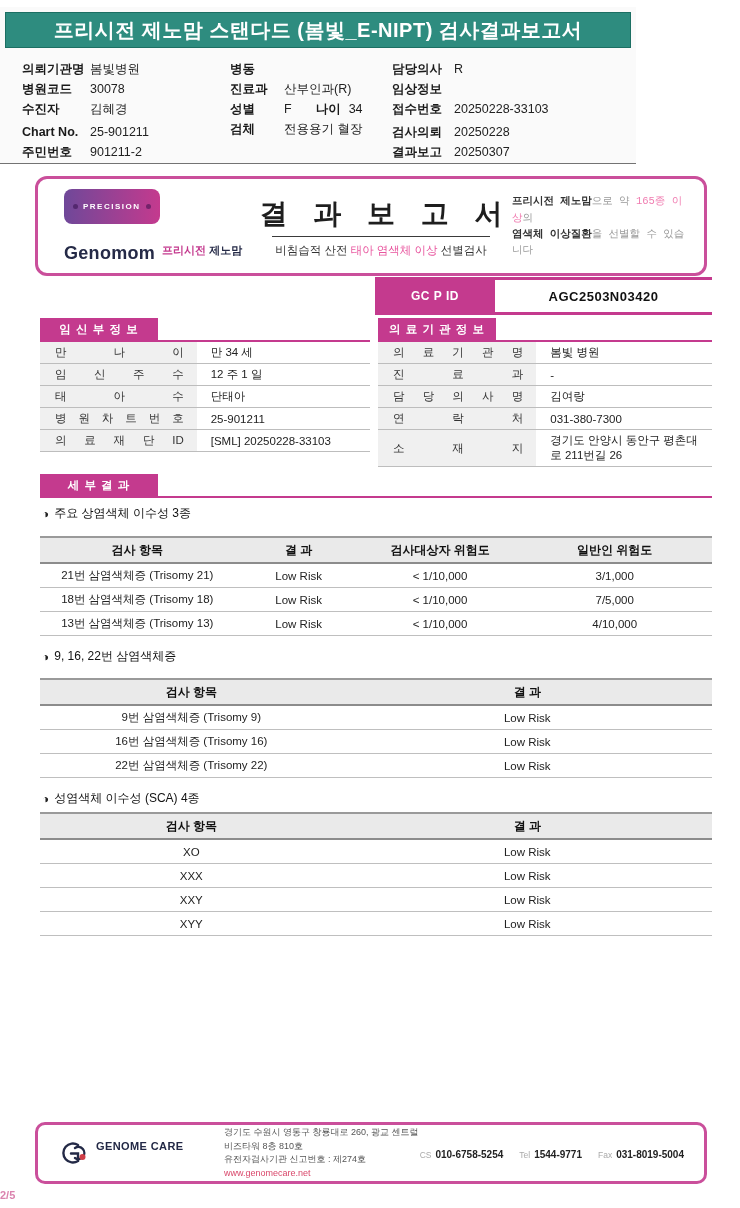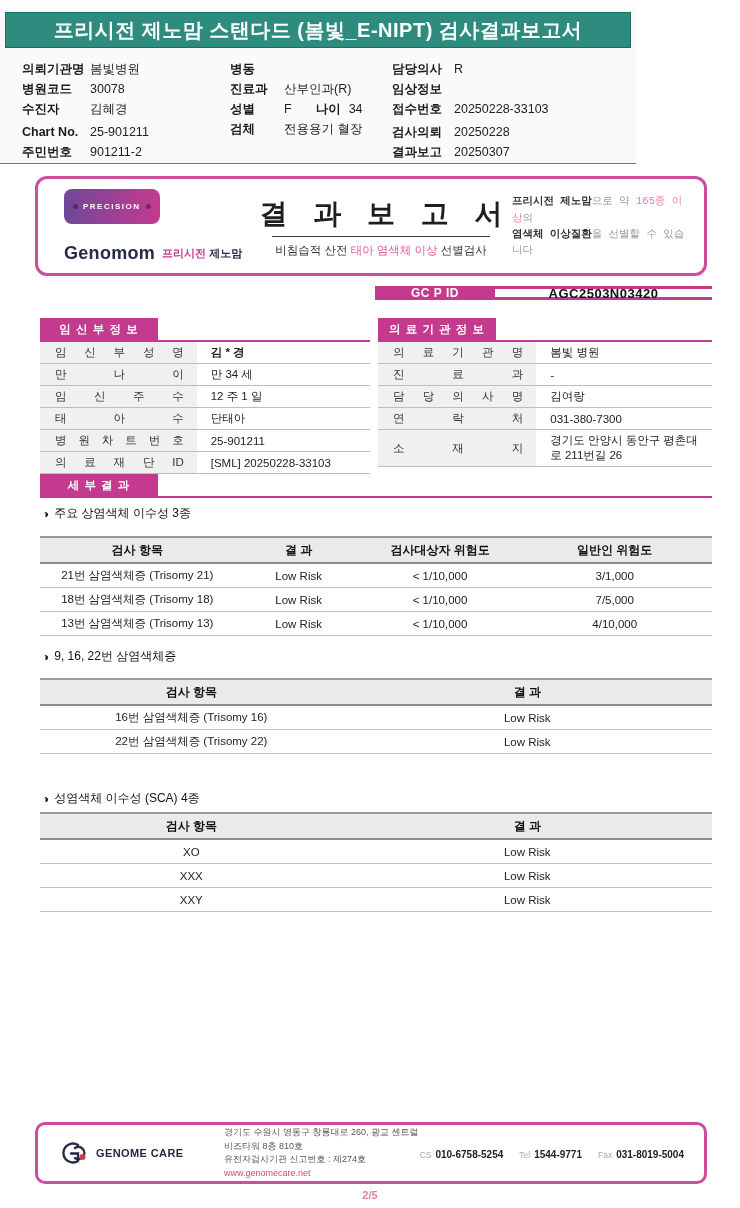--- a/index.html
+++ b/index.html
@@ -37,36 +37,36 @@
     display:flex; align-items:center;
   }
   .brand { width:212px; padding-left:26px; box-sizing:border-box; }
   .badge {
     display:inline-flex; align-items:center; gap:5px;
     background:linear-gradient(90deg,#6F4899,#C43A8E);
     color:#fff; font-size:8px; font-weight:bold; letter-spacing:1.5px;
     padding:13px 9px; border-radius:8px;
   }
   .badge .dot { width:5px; height:5px; border-radius:50%; background:rgba(46,10,70,0.5); }
-  .wordmark-row { display:flex; align-items:center; gap:7px; margin-top:19px; }
+  .wordmark-row { display:flex; align-items:flex-start; gap:7px; margin-top:19px; }
   .wordmark { font-size:18px; font-weight:bold; color:#252A47; letter-spacing:0.3px; }
   .subname { font-size:11px; font-weight:bold; white-space:nowrap; }
   .pink-txt { color:#C43A8E; }
   .dark-txt { color:#252A47; }
   .rh-center { flex:1; text-align:center; }
   .rh-title { font-size:28px; font-weight:bold; color:#1e1e1e; letter-spacing:9px; text-indent:9px; }
   .rh-underline { width:218px; height:0; border-top:1.5px solid #3a3a3a; margin:3px auto 6px; }
   .rh-subtitle { font-size:11.5px; color:#333; }
   .rh-subtitle .hl { color:#E8559E; }
   .rh-tagline { width:192px; font-size:10.5px; color:#999; line-height:1.55; padding-right:16px; box-sizing:border-box;font-family:Liberation Mono, monospace; }
   .rh-tagline b { color:#333; }
   .rh-tagline .hl { color:#F07CB0; }
 
   
-  .gcp { position:absolute; top:286px; left:375px; width:337px; height:14px; display:flex; }
+  .gcp { position:absolute; top:277px; left:375px; width:337px; height:38px; display:flex; }
   .gcp-label { width:120px; background:#C43A8E; color:#fff; font-size:12px; font-weight:bold; display:flex; align-items:center; justify-content:center; letter-spacing:0.5px; }
   .gcp-value { flex:1; border-top:3px solid #C43A8E; border-bottom:3px solid #C43A8E; box-sizing:border-box; display:flex; align-items:center; justify-content:center; font-size:13px; font-weight:bold; color:#111; letter-spacing:0.5px; background:#fff; }
 
   
   .itw { position:absolute; top:318px; }
   .itw-left { left:40px; width:330px; }
   .itw-right { left:378px; width:334px; }
   .sec-head { border-bottom:2.5px solid #C43A8E; font-size:0; }
   .sec-tab { display:inline-block; background:#C43A8E; color:#fff; font-size:11.5px; font-weight:bold; letter-spacing:1px; padding:4px 0 3px; width:118px; text-align:center; }
   .itable { width:100%; border-collapse:collapse; table-layout:fixed; }
@@ -87,28 +87,28 @@
   .rtable td { border-bottom:1px solid #bfbfbf; font-size:11.5px; color:#222; height:21px; text-align:center; background:#fff; }
   .c1 { width:29%; } .c2 { width:19%; } .c3 { width:23%; } .c4 { width:29%; }
   .w1 { width:45%; } .w2 { width:55%; }
 
   
   .footer-box {
     position:absolute; top:1122px; left:35px; width:672px; height:62px;
     border:3px solid #CA4F9B; border-radius:10px; box-sizing:border-box;
     display:flex; align-items:center; padding:0 20px; background:#fff;
   }
-  .gc-logo { display:flex; align-items:center; gap:6px; width:152px; flex:none; }
+  .gc-logo { display:flex; gap:6px; width:152px; flex:none; }
   .gc-name { font-size:11px; font-weight:bold; color:#232946; letter-spacing:0.4px; white-space:nowrap; }
   .f-mid { margin-left:14px; font-size:9px; color:#555; line-height:1.5; }
   .f-site { color:#D9486B; text-decoration:none; }
   .f-contacts { margin-left:auto; display:flex; gap:16px; align-items:baseline; white-space:nowrap;justify-content:center; }
   .f-c-label { font-size:8.5px; color:#aaa; margin-right:4px; }
   .f-c-value { font-size:10px; font-weight:bold; color:#222; }
-  .page-num { position:absolute; top:1189px; left:0; width:740px; text-align:center; font-size:11px; font-weight:bold; color:#DB83AE; }
+  .page-num { position:absolute; top:1189px; left:0; width:740px; font-size:11px; font-weight:bold; color:#DB83AE; }
 </style>
 </head>
 <body>
 
 <div class="canvas">
 
   <div class="top-section">
     <div class="title-bar">프리시전 제노맘 스탠다드 (봄빛_E-NIPT) 검사결과보고서</div>
 
     <div class="pt-col pt-col1">
@@ -205,24 +205,20 @@
   <div class="gcp">
     <div class="gcp-label">GC P ID</div>
     <div class="gcp-value">AGC2503N03420</div>
   </div>
 
   <div class="itw itw-left">
     <div class="sec-head"><span class="sec-tab">임 신 부 정 보</span></div>
     <table class="itable">
       <tbody>
         <tr>
-            <td class="lbl">임 신 부 성 명</td>
-            <td class="val val-bold">김 * 경</td>
-          </tr>
-        <tr>
             <td class="lbl">만 나 이</td>
             <td class="val">만 34 세</td>
           </tr>
         <tr>
             <td class="lbl">임 신 주 수</td>
             <td class="val">12 주 1 일</td>
           </tr>
         <tr>
             <td class="lbl">태 아 수</td>
             <td class="val">단태아</td>
@@ -310,20 +306,24 @@
   </div>
   <table class="rtable rt2">
     <thead>
       <tr>
         <th class="w1">검사 항목</th>
         <th class="w2">결 과</th>
       </tr>
     </thead>
     <tbody>
       <tr>
+        <td>9번 삼염색체증 (Trisomy 9)</td>
+        <td>Low Risk</td>
+      </tr>
+      <tr>
         <td>16번 삼염색체증 (Trisomy 16)</td>
         <td>Low Risk</td>
       </tr>
       <tr>
         <td>22번 삼염색체증 (Trisomy 22)</td>
         <td>Low Risk</td>
       </tr>
     </tbody>
   </table>
 
@@ -342,20 +342,24 @@
       <tr>
         <td>XO</td>
         <td>Low Risk</td>
       </tr>
       <tr>
         <td>XXX</td>
         <td>Low Risk</td>
       </tr>
       <tr>
         <td>XXY</td>
+        <td>Low Risk</td>
+      </tr>
+      <tr>
+        <td>XYY</td>
         <td>Low Risk</td>
       </tr>
     </tbody>
   </table>
 
   <div class="footer-box">
     <div class="gc-logo">
       <svg width="32" height="26" viewBox="0 0 32 26">
         <path d="M20,5 A9.5,9.5 0 1,0 20,21 L20,13.5 L13,13.5" fill="none" stroke="#232946" stroke-width="2.4" stroke-linecap="round"></path>
         <path d="M17,8 A6,6 0 1,1 17,18" fill="none" stroke="#232946" stroke-width="2.4" stroke-linecap="round"></path>

